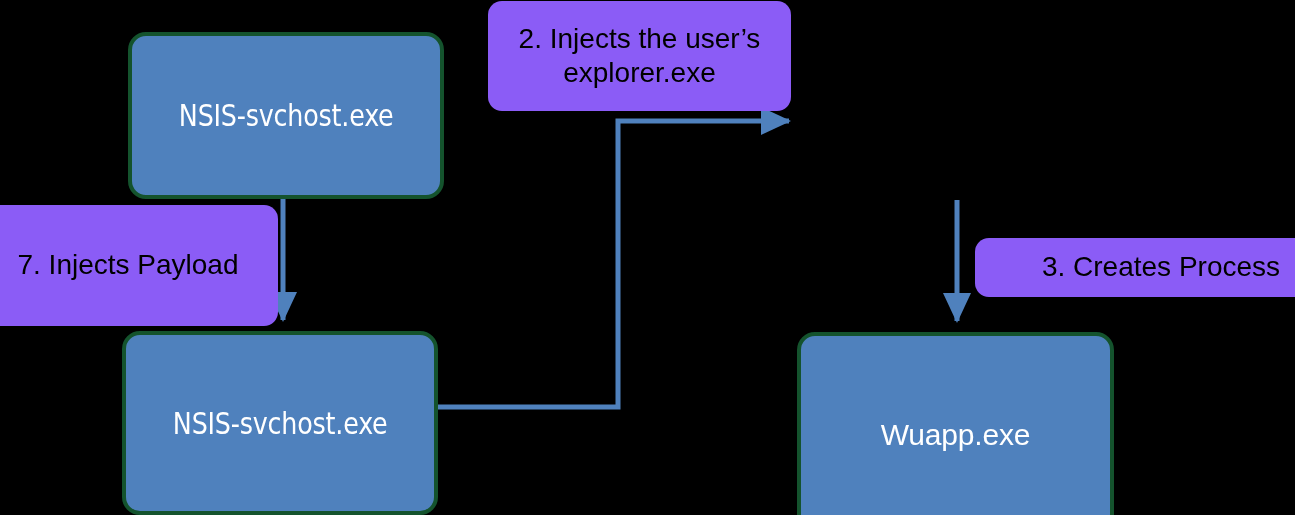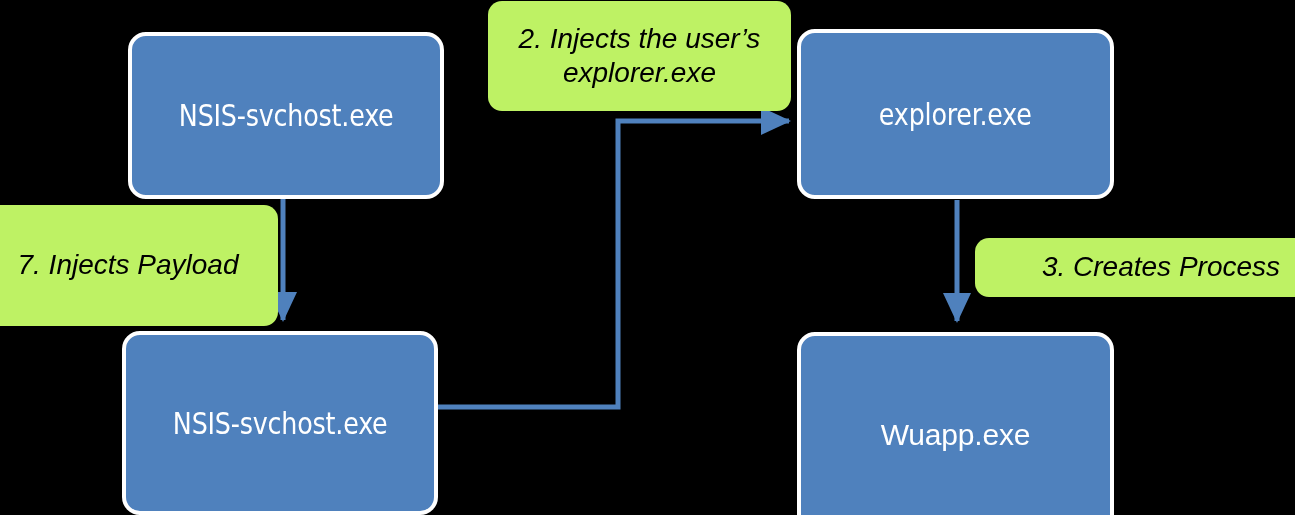--- a/index.html
+++ b/index.html
@@ -15,21 +15,21 @@
     background: #000000;
     overflow: hidden;
     font-family: "Liberation Sans", sans-serif;
   }
 
   
   .proc-box {
     position: absolute;
     box-sizing: border-box;
     background: #4f81bd;
-    border: 4px solid #ffffff;
+    border: 4px solid #14532d;
     border-radius: 18px;
     display: flex;
     align-items: center;
     justify-content: center;
     z-index: 3;
   }
   .proc-label {
     color: #ffffff;
     font-size: 30px;
     font-family: "Liberation Sans", sans-serif;
@@ -38,29 +38,28 @@
   }
   .proc-label.condensed {
     font-family: "DejaVu Sans Condensed", "Liberation Sans", sans-serif;
     transform: scaleX(0.94);
   }
 
   
   .note-box {
     position: absolute;
     box-sizing: border-box;
-    background: #bef264;
+    background: #8b5cf6;
     border-radius: 14px;
     display: flex;
     align-items: center;
     justify-content: center;
     text-align: center;
     z-index: 6;
     padding: 4px 10px;
-    font-style: italic;
   }
   .note-label {
     color: #000000;
     font-size: 28px;
     line-height: 1.22;
     font-family: "Liberation Sans", sans-serif;
   }
 
   
   #connectors {
@@ -103,23 +102,20 @@
   </svg>
 
   <div class="proc-box" id="box-nsis-top">
     <span class="proc-label condensed">NSIS-svchost.exe</span>
   </div>
 
   <div class="proc-box" id="box-nsis-bottom">
     <span class="proc-label condensed">NSIS-svchost.exe</span>
   </div>
 
-  <div class="proc-box" id="box-explorer">
-    <span class="proc-label condensed">explorer.exe</span>
-  </div>
 
   <div class="proc-box" id="box-wuapp">
     <span class="proc-label">Wuapp.exe</span>
   </div>
 
   <div class="note-box" id="note-1">
     <span class="note-label">7. Injects Payload</span>
   </div>
 
   <div class="note-box" id="note-2">

